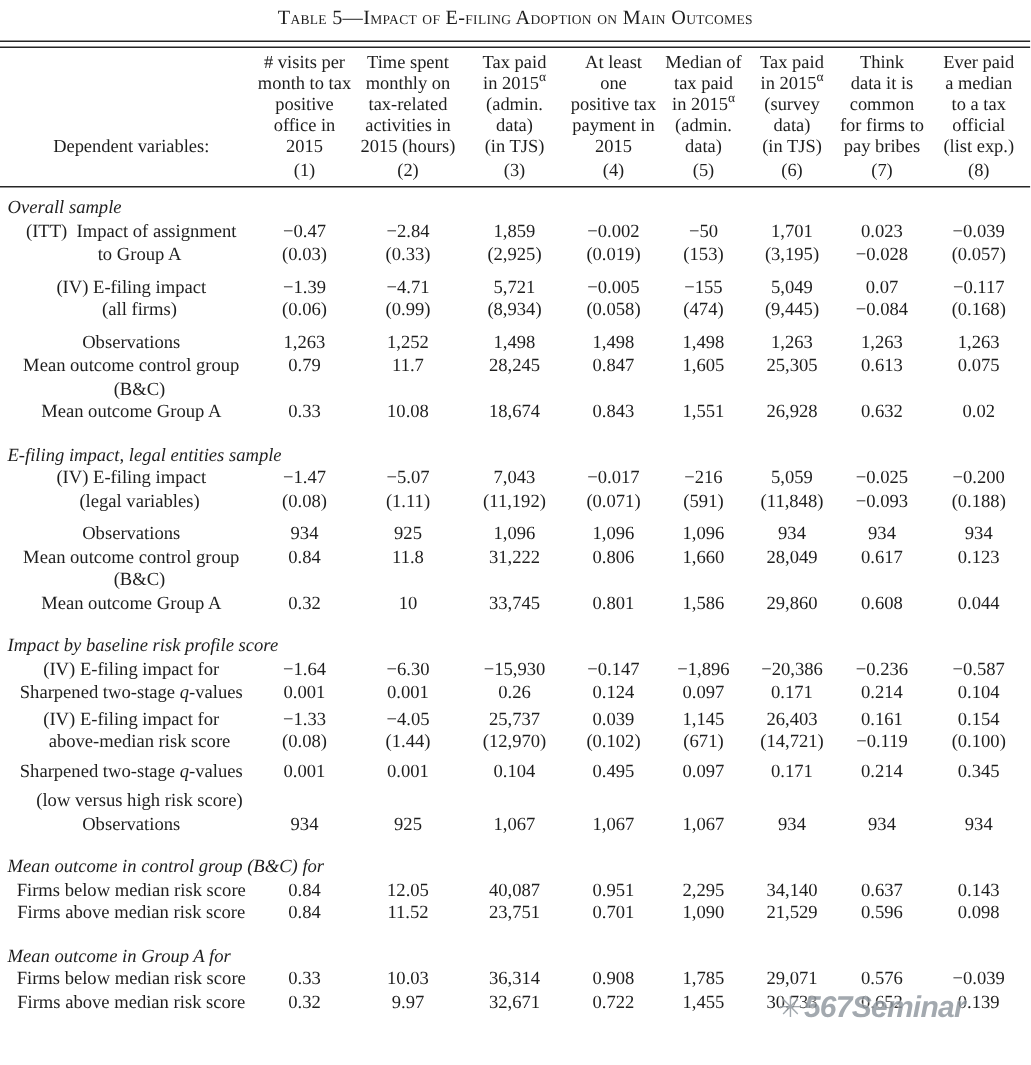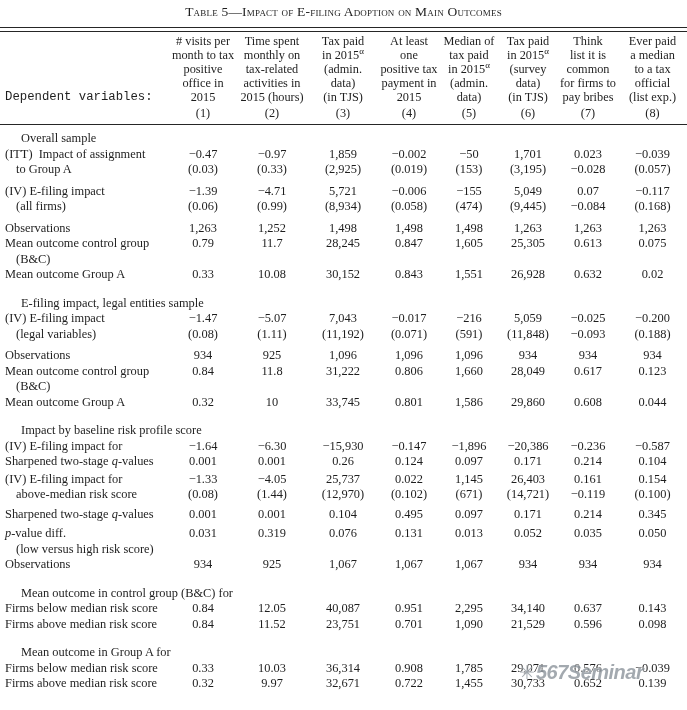--- a/index.html
+++ b/index.html
@@ -34,50 +34,50 @@
     font-weight:normal;
     font-size:12.3px;
     line-height:14px;
     text-align:center;
     vertical-align:bottom;
     padding:0;
     white-space:nowrap;
     margin-top:43px;
   }
   thead .dep-label{
-    text-align:left;
+    text-align:center;
     padding-left:5px;
-    font-family:Liberation Mono, monospace;
   }
   thead .numrow td{
     padding:2px 0 4px 0;
   }
   thead tr.numrow{
     border-bottom:1.5px solid #262626;
   }
   .hline{display:block;}
   tbody td{
     font-size:12.4px;
     line-height:15.5px;
     padding:0;
     text-align:center;
     vertical-align:top;
     white-space:nowrap;
   }
   tbody td.lbl{
+    text-align:center;
+    padding-left:5px;
+  }
+  tbody td.lbl.cont{
+    padding-left:16px;
+  }
+  tbody tr.sec td{
+    font-style:italic;
+    padding-top:13px;
     text-align:left;
     padding-left:5px;
-  }
-  tbody td.lbl.cont{
-    padding-left:16px;
-  }
-  tbody tr.sec td{
-    padding-top:13px;
-    text-align:left;
-    padding-left:21px;
   }
   tbody tr.sec-first td{padding-top:6px;}
   tbody tr.gap6 td{padding-bottom:6px;}
   tbody tr.gap4 td{padding-bottom:4px;}
   tbody tr.gap2 td{padding-bottom:2px;}
   sup{font-size:9px;line-height:0;}
   .watermark{
     position:absolute;
     left:519px;top:661px;
     display:flex;align-items:center;
@@ -159,21 +159,21 @@
           </th>
           <th>
             <span class="hline">Tax paid</span>
             <span class="hline">in 2015<sup>α</sup></span>
             <span class="hline">(survey</span>
             <span class="hline">data)</span>
             <span class="hline">(in TJS)</span>
           </th>
           <th>
             <span class="hline">Think</span>
-            <span class="hline">list it is</span>
+            <span class="hline">data it is</span>
             <span class="hline">common</span>
             <span class="hline">for firms to</span>
             <span class="hline">pay bribes</span>
           </th>
           <th>
             <span class="hline">Ever paid</span>
             <span class="hline">a median</span>
             <span class="hline">to a tax</span>
             <span class="hline">official</span>
             <span class="hline">(list exp.)</span>
@@ -191,21 +191,21 @@
           <td>(8)</td>
         </tr>
     </thead>
     <tbody id="tbody">
         <tr class="sec sec-first">
           <td colspan="9">Overall sample</td>
         </tr>
         <tr>
           <td class="lbl">(ITT) Impact of assignment</td>
           <td>−0.47</td>
-          <td>−0.97</td>
+          <td>−2.84</td>
           <td>1,859</td>
           <td>−0.002</td>
           <td>−50</td>
           <td>1,701</td>
           <td>0.023</td>
           <td>−0.039</td>
         </tr>
         <tr class="gap6">
           <td class="lbl cont">to Group A</td>
           <td>(0.03)</td>
@@ -215,21 +215,21 @@
           <td>(153)</td>
           <td>(3,195)</td>
           <td>−0.028</td>
           <td>(0.057)</td>
         </tr>
         <tr>
           <td class="lbl">(IV) E-filing impact</td>
           <td>−1.39</td>
           <td>−4.71</td>
           <td>5,721</td>
-          <td>−0.006</td>
+          <td>−0.005</td>
           <td>−155</td>
           <td>5,049</td>
           <td>0.07</td>
           <td>−0.117</td>
         </tr>
         <tr class="gap6">
           <td class="lbl cont">(all firms)</td>
           <td>(0.06)</td>
           <td>(0.99)</td>
           <td>(8,934)</td>
@@ -269,21 +269,21 @@
           <td></td>
           <td></td>
           <td></td>
           <td></td>
           <td></td>
         </tr>
         <tr>
           <td class="lbl">Mean outcome Group A</td>
           <td>0.33</td>
           <td>10.08</td>
-          <td>30,152</td>
+          <td>18,674</td>
           <td>0.843</td>
           <td>1,551</td>
           <td>26,928</td>
           <td>0.632</td>
           <td>0.02</td>
         </tr>
         <tr class="sec">
           <td colspan="9">E-filing impact, legal entities sample</td>
         </tr>
         <tr>
@@ -375,21 +375,21 @@
           <td>0.097</td>
           <td>0.171</td>
           <td>0.214</td>
           <td>0.104</td>
         </tr>
         <tr>
           <td class="lbl">(IV) E-filing impact for</td>
           <td>−1.33</td>
           <td>−4.05</td>
           <td>25,737</td>
-          <td>0.022</td>
+          <td>0.039</td>
           <td>1,145</td>
           <td>26,403</td>
           <td>0.161</td>
           <td>0.154</td>
         </tr>
         <tr class="gap4">
           <td class="lbl cont">above-median risk score</td>
           <td>(0.08)</td>
           <td>(1.44)</td>
           <td>(12,970)</td>
@@ -404,31 +404,20 @@
           <td>0.001</td>
           <td>0.001</td>
           <td>0.104</td>
           <td>0.495</td>
           <td>0.097</td>
           <td>0.171</td>
           <td>0.214</td>
           <td>0.345</td>
         </tr>
         <tr>
-          <td class="lbl"><i>p</i>-value diff.</td>
-          <td>0.031</td>
-          <td>0.319</td>
-          <td>0.076</td>
-          <td>0.131</td>
-          <td>0.013</td>
-          <td>0.052</td>
-          <td>0.035</td>
-          <td>0.050</td>
-        </tr>
-        <tr>
           <td class="lbl cont">(low versus high risk score)</td>
           <td></td>
           <td></td>
           <td></td>
           <td></td>
           <td></td>
           <td></td>
           <td></td>
           <td></td>
         </tr>

